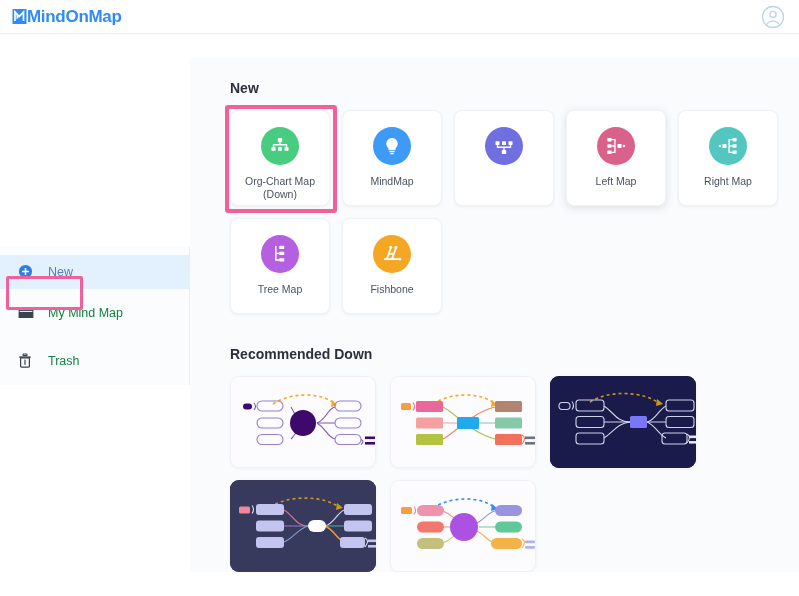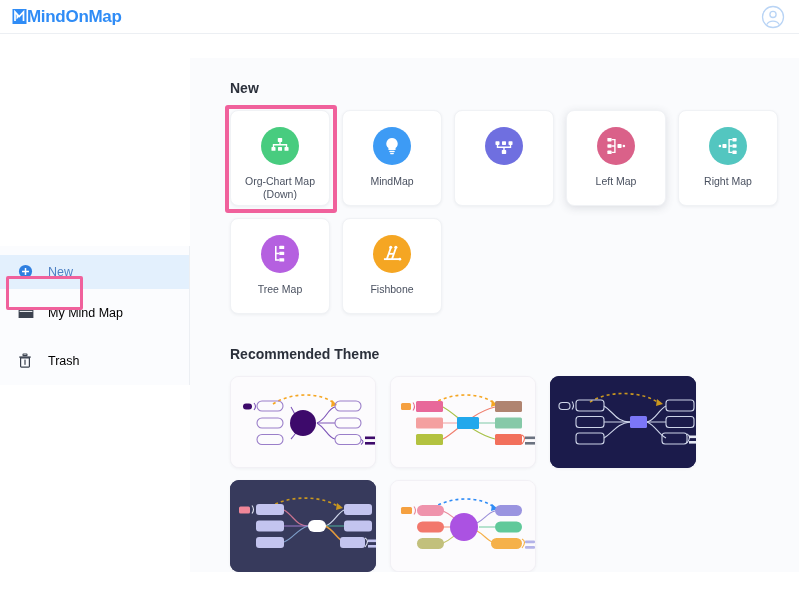--- a/index.html
+++ b/index.html
@@ -33,21 +33,21 @@
   
   .sidebar {
     width: 190px; min-width: 190px;
     background: #fbfcfe;
     border-right: 1px solid #eceff3;
     padding-top: 0;
     position: relative;
   }
   .side-item {
     height: 48px; display: flex; align-items: center;
-    padding-left: 18px; font-size: 12.5px; color: #000000;
+    padding-left: 18px; font-size: 12.5px; color: #15803d;
     cursor: pointer; position: relative;
   }
   .side-item .si-icon {
     width: 22px; display: flex; align-items: center; justify-content: flex-start;
     color: #3b424f;
   }
   .side-item .si-label { margin-left: 8px; }
 
   .side-item.new {
     background: #e3f0fd;
@@ -291,21 +291,21 @@
               <path d="M8.4 11.8 L13.6 11.8" fill="none" stroke="#ffffff" stroke-width="2"></path>
               <circle cx="10.6" cy="4.6" r="1.7" fill="#ffffff"></circle>
               <circle cx="16.2" cy="4.6" r="1.7" fill="#ffffff"></circle>
               <circle cx="20.6" cy="17.6" r="1.5" fill="#ffffff"></circle>
             </svg>
           </div>
           <div class="tpl-label">Fishbone</div>
         </div>
       </div>
 
-      <div class="section-title theme">Recommended Theme</div>
+      <div class="section-title theme">Recommended Down</div>
 
       <div class="theme-row">
 
         <div class="theme-card light">
           <svg width="146" height="92" viewBox="0 0 146 92">
             <rect width="146" height="92" fill="#fcfbfd"></rect>
             <path d="M60 30 C66 40 66 46 78 46" fill="none" stroke="#7e56b8" stroke-width="1.1"></path>
             <path d="M60 46 H78" fill="none" stroke="#7e56b8" stroke-width="1.1"></path>
             <path d="M60 62 C66 56 66 50 78 46" fill="none" stroke="#7e56b8" stroke-width="1.1"></path>
             <path d="M86 46 C96 42 96 32 104 30" fill="none" stroke="#7e56b8" stroke-width="1.1"></path>

